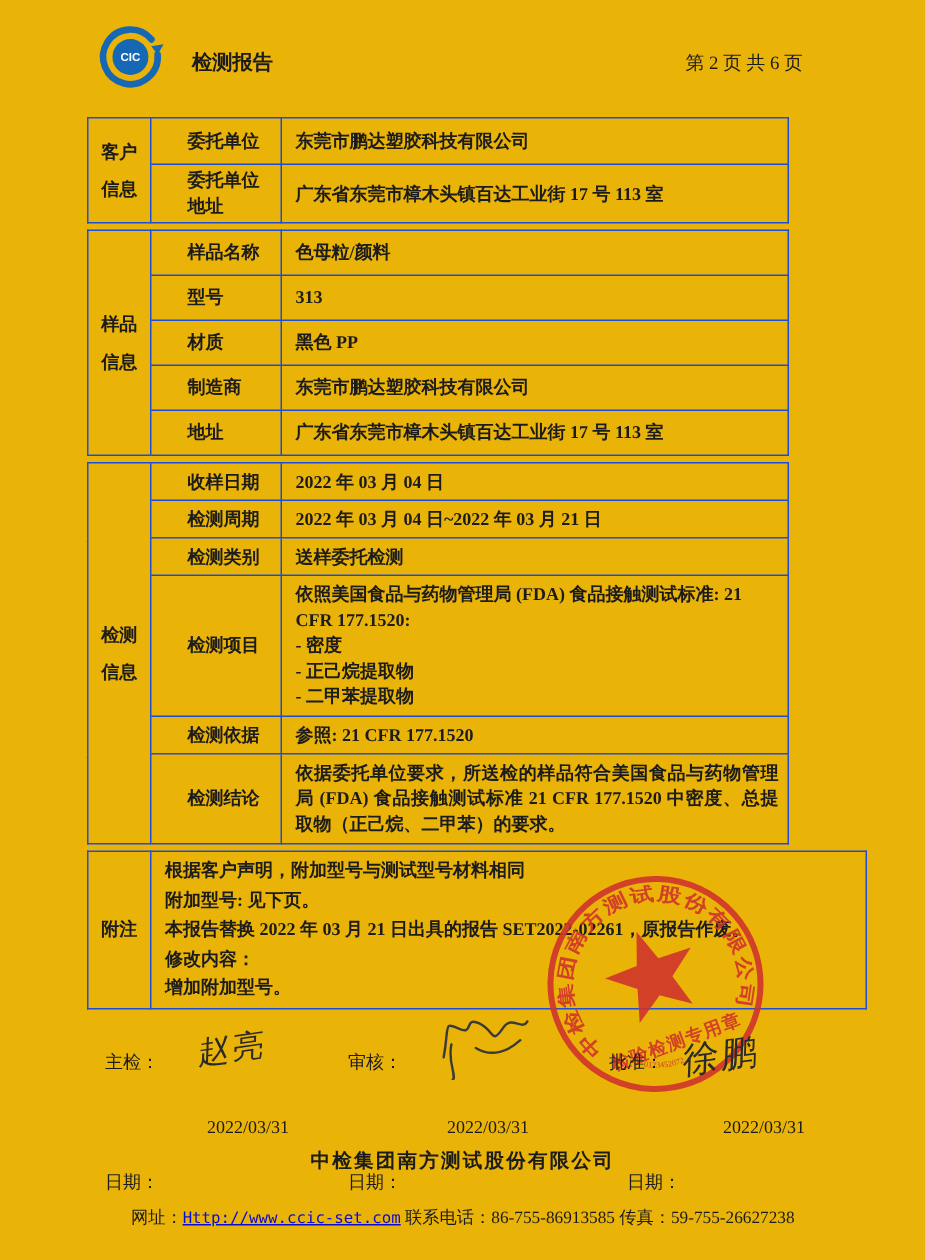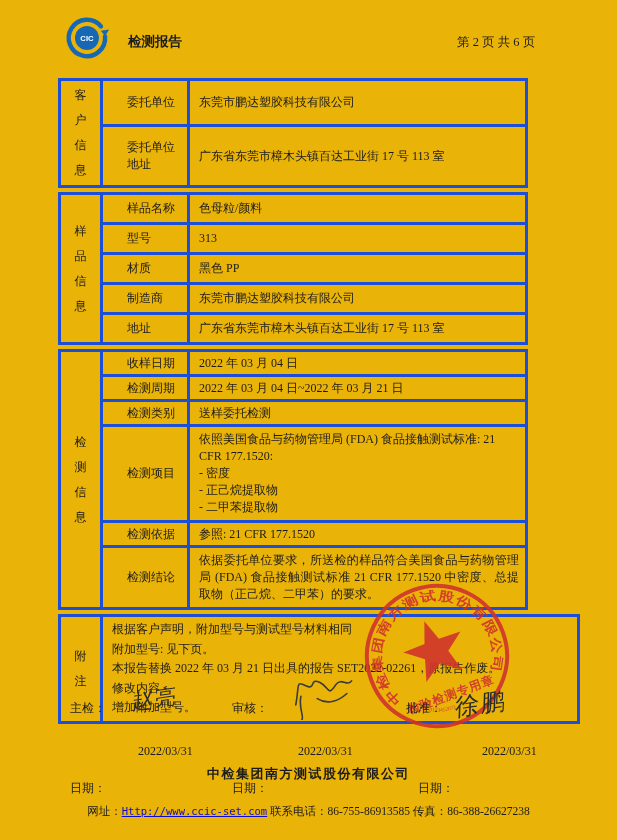--- a/index.html
+++ b/index.html
@@ -10,21 +10,21 @@
     font-family:"Liberation Serif", serif; color:#1c1c1c;
   }
   
   .logo { position:absolute; left:62px; top:15px; width:48px; height:46px; }
   .hdr-title { position:absolute; left:128px; top:33px; font-size:13.5px; font-weight:bold; }
   .hdr-no { position:absolute; left:236px; top:34px; font-size:12.5px; font-weight:bold; }
   .hdr-page { position:absolute; left:457px; top:34px; font-size:12.5px; font-weight:normal; }
   
   .tables { position:absolute; left:58px; top:78px; width:467px; }
   table { border-collapse:collapse; width:467px; table-layout:fixed; margin-bottom:4px; }
-  td { border:3px solid #1d4ed8; font-size:12px; padding:2px 6px; vertical-align:middle; }
+  td { border:1px solid #1d4ed8; font-size:12px; padding:2px 6px; vertical-align:middle;font-weight:bold; }
   td.sec { width:42px; text-align:center; padding:2px 8px; line-height:25px; }
   td.lbl { width:87px; padding-left:24px; }
   td.val { width:338px; padding-left:9px; }
   .t1 tr { height:31px; }
   .t2 tr { height:30px; }
   .t3 tr.short { height:25px; }
   td.multi { white-space:pre-line; line-height:17px; padding-top:4px; padding-bottom:4px; }
   td.just { text-align:justify; }
   .t4 td.note-val { width:477px; white-space:pre-line; line-height:19.5px; padding:3px 9px; }
   
@@ -179,16 +179,16 @@
   <div class="date-val" style="left:138px; top:744px;">2022/03/31</div>
   <div class="date-label" style="left:232px; top:744px;">日期：</div>
   <div class="date-val" style="left:298px; top:744px;">2022/03/31</div>
   <div class="date-label" style="left:418px; top:744px;">日期：</div>
   <div class="date-val" style="left:482px; top:744px;">2022/03/31</div>
 
   <div class="f-line f-company">中检集团南方测试股份有限公司</div>
   <div class="f-line f-web">
     <span>网址：</span><a class="f-url">Http://www.ccic-set.com</a>
     <span>联系电话：</span><span>86-755-86913585</span>
-    <span>传真：</span><span>86-388-26627238</span>
+    <span>传真：</span><span>59-755-26627238</span>
   </div>
 
 </div>
 
 </body></html>

